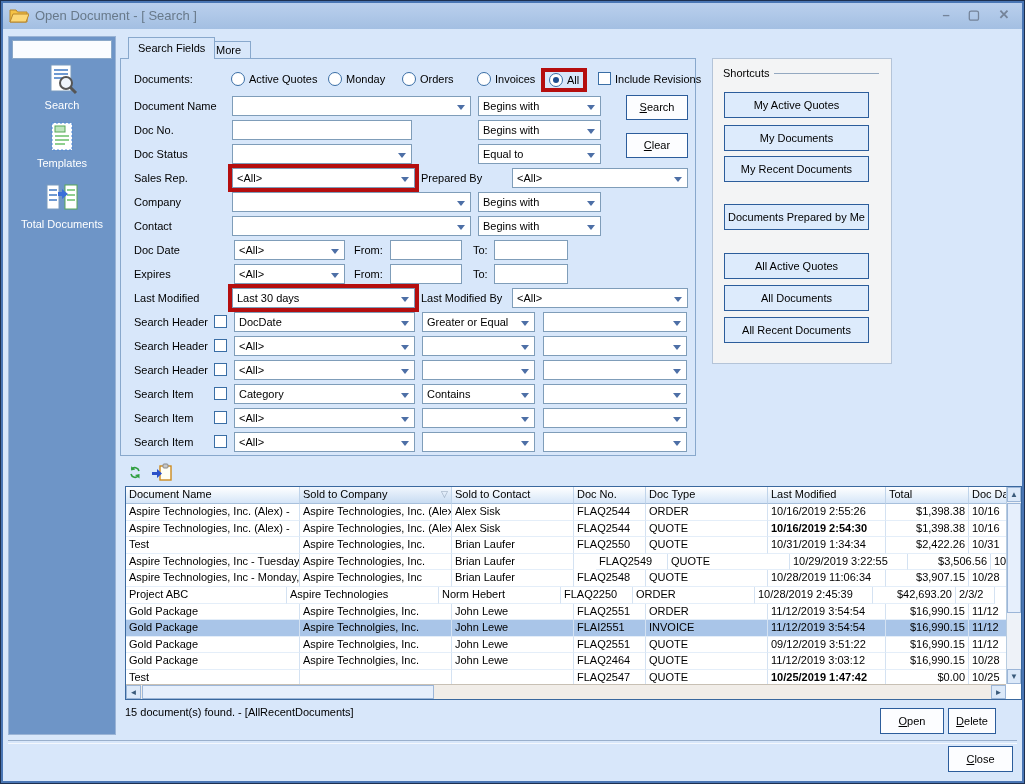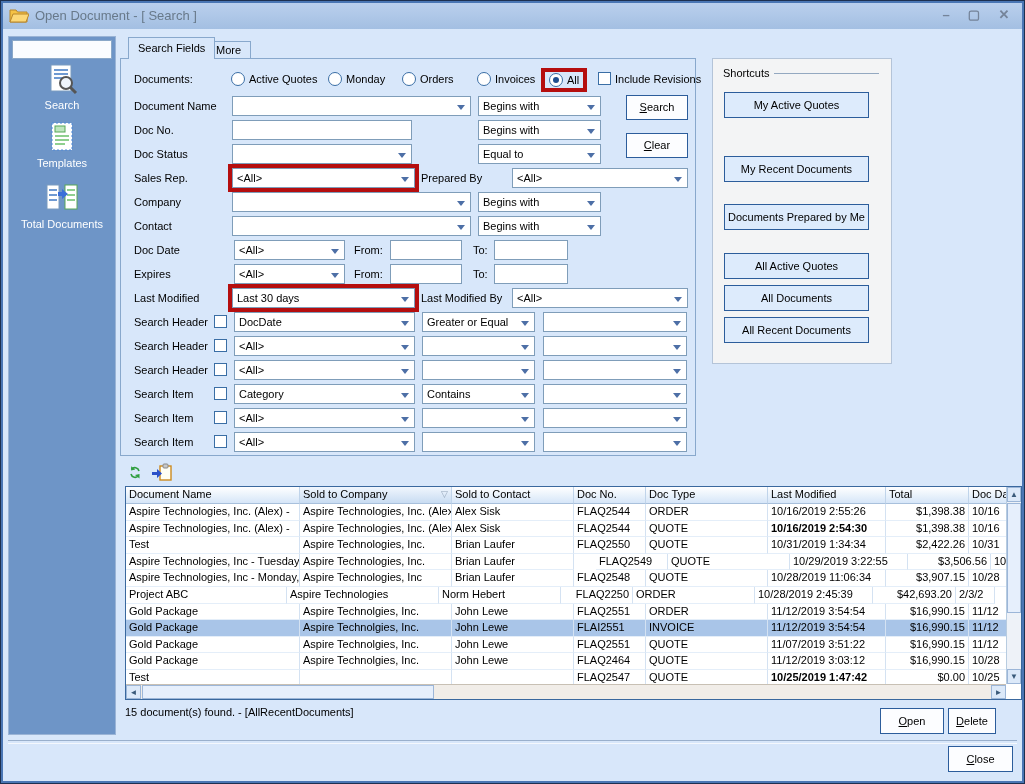--- a/index.html
+++ b/index.html
@@ -372,20 +372,21 @@
         </div>
     </div>
   </div>
 
   <div class="shortcuts">
     <div class="gb-head">
       <span>Shortcuts</span>
       <span class="gb-line"></span>
     </div>
     <div class="btn scbtn" style="top:33px">My Active Quotes</div>
+    <div class="btn scbtn" style="top:66px">My Documents</div>
     <div class="btn scbtn" style="top:145px">Documents Prepared by Me</div>
     <div class="btn scbtn" style="top:97px">My Recent Documents</div>
     <div class="btn scbtn" style="top:194px">All Active Quotes</div>
     <div class="btn scbtn" style="top:226px">All Documents</div>
     <div class="btn scbtn" style="top:258px">All Recent Documents</div>
   </div>
 
   <span class="toolicon" style="left:128px;top:465px">
     <svg width="14" height="15" viewBox="0 0 14 15">
       <path d="M11 6 A4.2 4.2 0 0 0 3.5 4.4" fill="none" stroke="#2f9e3f" stroke-width="1.6"></path>
@@ -461,21 +462,21 @@
           <div class="td" style="width: 72px;">FLAQ2548</div>
           <div class="td" style="width: 122px;">QUOTE</div>
           <div class="td" style="width: 118px;">10/28/2019 11:06:34</div>
           <div class="td num" style="width: 83px;">$3,907.15</div>
           <div class="td" style="width: 39px;">10/28</div>
         </div>
         <div class="trow">
           <div class="td" style="width: 161px;">Project ABC</div>
           <div class="td" style="width: 152px;">Aspire Technologies</div>
           <div class="td" style="width: 122px;">Norm Hebert</div>
-          <div class="td" style="width: 72px; text-align: right;">FLAQ2250</div>
+          <div class="td" style="width: 72px;">FLAQ2250</div>
           <div class="td" style="width: 122px;">ORDER</div>
           <div class="td" style="width: 118px;">10/28/2019 2:45:39</div>
           <div class="td num" style="width: 83px;">$42,693.20</div>
           <div class="td" style="width: 39px;">2/3/2</div>
         </div>
         <div class="trow">
           <div class="td" style="width: 174px;">Gold Package</div>
           <div class="td" style="width: 152px;">Aspire Technolgies, Inc.</div>
           <div class="td" style="width: 122px;">John Lewe</div>
           <div class="td" style="width: 72px;">FLAQ2551</div>
@@ -493,21 +494,21 @@
           <div class="td" style="width: 118px;">11/12/2019 3:54:54</div>
           <div class="td num" style="width: 83px;">$16,990.15</div>
           <div class="td" style="width: 39px;">11/12</div>
         </div>
         <div class="trow">
           <div class="td" style="width: 174px;">Gold Package</div>
           <div class="td" style="width: 152px;">Aspire Technolgies, Inc.</div>
           <div class="td" style="width: 122px;">John Lewe</div>
           <div class="td" style="width: 72px;">FLAQ2551</div>
           <div class="td" style="width: 122px;">QUOTE</div>
-          <div class="td" style="width: 118px;">11/07/2019 3:51:22</div>
+          <div class="td" style="width: 118px;">09/12/2019 3:51:22</div>
           <div class="td num" style="width: 83px;">$16,990.15</div>
           <div class="td" style="width: 39px;">11/12</div>
         </div>
         <div class="trow">
           <div class="td" style="width: 174px;">Gold Package</div>
           <div class="td" style="width: 152px;">Aspire Technolgies, Inc.</div>
           <div class="td" style="width: 122px;">John Lewe</div>
           <div class="td" style="width: 72px;">FLAQ2464</div>
           <div class="td" style="width: 122px;">QUOTE</div>
           <div class="td" style="width: 118px;">11/12/2019 3:03:12</div>

